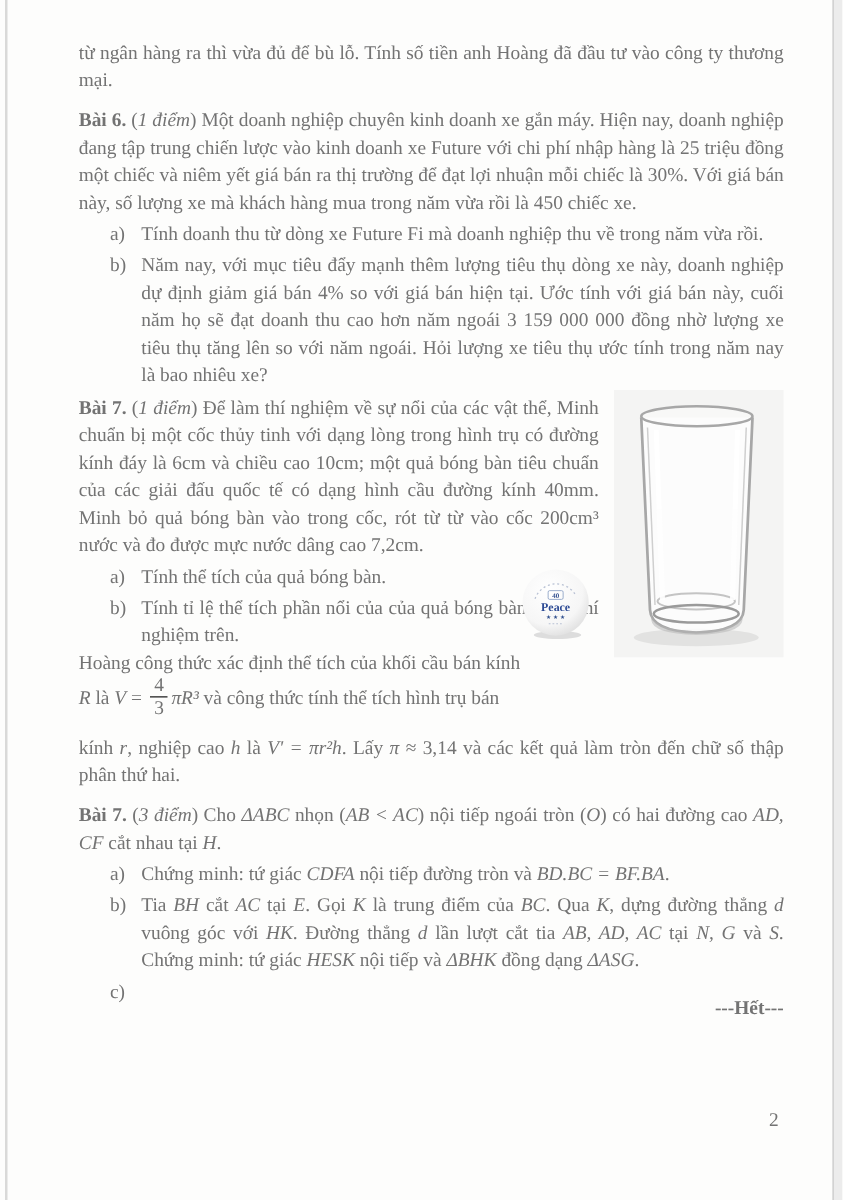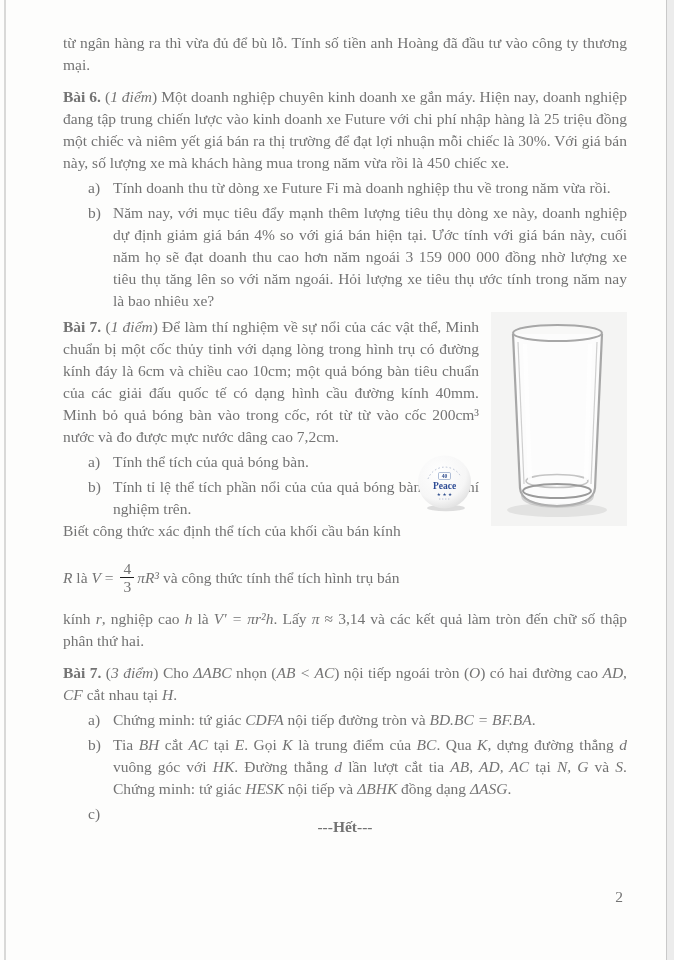--- a/index.html
+++ b/index.html
@@ -30,22 +30,22 @@
   .frac .fd{display:block;padding:0 3px;}
   
   .bai7-wrap{position:relative;margin-top:4px;min-height:224px;}
   .bai7-col{width:416px;}
   .glass-photo{
     position:absolute;top:-4px;right:0;width:136px;height:214px;
   }
   .ball-image{
     position:absolute;top:138px;left:352px;width:60px;height:58px;
   }
-  .formula-line{margin-top:20px;}
-  .het{margin-top:16px;text-align:center;font-weight:bold;}
+  .formula-line{margin-top:0;}
+  .het{margin-top:16px;text-align:right;font-weight:bold;}
   .pagenum{position:absolute;left:604px;top:886px;width:30px;text-align:center;}
 </style>
 </head>
 <body>
 
 <div class="page">
   <div class="edge-left"></div>
   <div class="edge-right"></div>
 
   <div class="content">
@@ -68,21 +68,21 @@
       <div class="bai7-col">
         <p class="para"><span class="b">Bài 7.</span><span> (</span><span class="i">1 điểm</span><span>) Để làm thí nghiệm về sự nổi của các vật thể, Minh chuẩn bị một cốc thủy tinh với dạng lòng trong hình trụ có đường kính đáy là 6cm và chiều cao 10cm; một quả bóng bàn tiêu chuẩn của các giải đấu quốc tế có dạng hình cầu đường kính 40mm. Minh bỏ quả bóng bàn vào trong cốc, rót từ từ vào cốc 200cm³ nước và đo được mực nước dâng cao 7,2cm.</span></p>
         <div class="item">
           <span class="marker">a)</span>
           <span><span>Tính thể tích của quả bóng bàn.</span></span>
         </div>
         <div class="item">
           <span class="marker">b)</span>
           <span><span>Tính tỉ lệ thể tích phần nổi của của quả bóng bàn trong thí nghiệm trên.</span></span>
         </div>
-        <p class="para"><span>Biết công thức xác định thể tích của khối cầu bán kính</span></p>
+        <p class="para"><span>Hoàng công thức xác định thể tích của khối cầu bán kính</span></p>
         <p class="para formula-line"><span class="i">R</span><span> là </span><span class="i">V</span><span> = </span><span class="frac"><span class="fn">4</span><span class="fd">3</span></span><span class="i">πR³</span><span> và công thức tính thể tích hình trụ bán</span></p>
       </div>
 
       <div class="glass-photo">
         <svg width="136" height="214" viewBox="0 0 136 214">
           <rect width="136" height="214" fill="#f4f4f3"></rect>
           <ellipse cx="66" cy="198" rx="50" ry="7" fill="#e2e2e1"></ellipse>
           <path d="M22 22 L29 176 Q30 193 66 194 Q103 193 104 176 L111 22" fill="#fdfdfd" fill-opacity="0.85" stroke="#a7a7a7" stroke-width="2.2"></path>
           <ellipse cx="66.5" cy="21" rx="44.5" ry="8" fill="#fbfbfb" fill-opacity="0.5" stroke="#a7a7a7" stroke-width="2"></ellipse>
           <ellipse cx="66" cy="169" rx="31" ry="6.5" fill="none" stroke="#c4c4c4" stroke-width="1.6"></ellipse>

